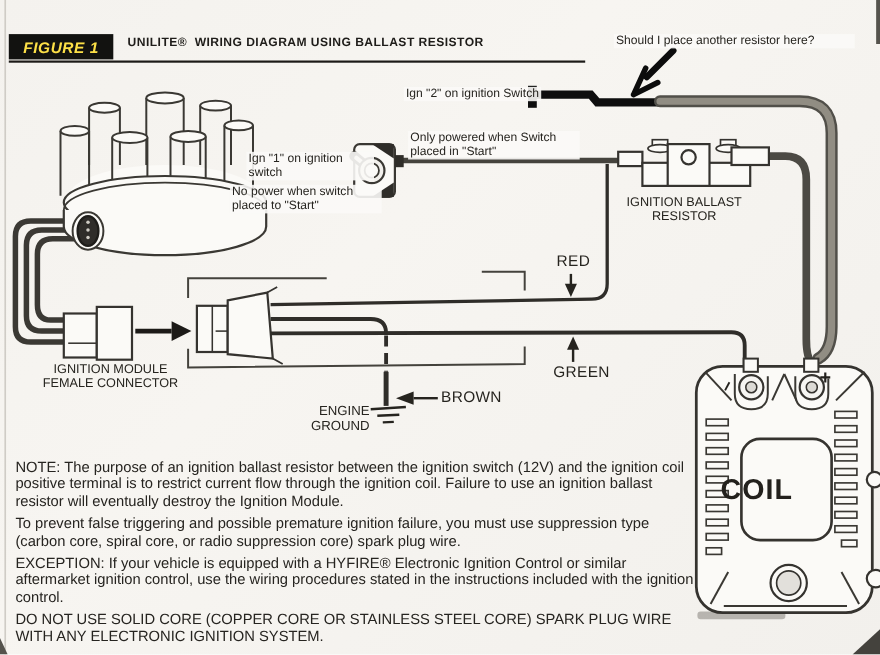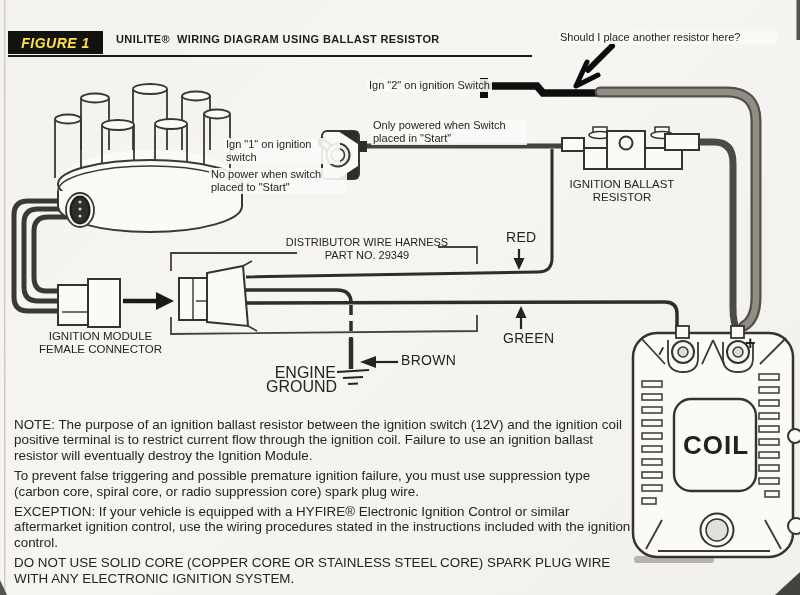--- a/index.html
+++ b/index.html
@@ -12,27 +12,27 @@
   .figure-badge{position:absolute;left:8px;top:31px;width:95px;height:23px;background:#121210;
      color:#fde047;font-weight:bold;font-style:italic;font-size:14px;display:flex;
      align-items:center;justify-content:center;letter-spacing:.5px;}
   .title{position:absolute;left:116px;top:33px;font-weight:bold;font-size:11px;color:#1e1c19;
      letter-spacing:.4px;white-space:pre;}
   .underline{position:absolute;left:8px;top:55px;width:524px;height:2px;background:#1c1a17;}
   .ctr{text-align:center;}
   .notes{position:absolute;left:14px;top:417px;width:620px;color:#262420;font-size:13.4px;
      line-height:15.4px;}
   .notes p{margin:0 0 5px 0;}
-  .coil-word{position:absolute;left:676px;top:430px;width:80px;text-align:center;
+  .coil-word{position:absolute;left:648px;top:430px;width:80px;text-align:center;
      font-weight:800;font-size:26px;letter-spacing:1px;color:#23211d;}
   .coil-plus{position:absolute;left:745px;top:333px;font-weight:bold;font-size:18px;color:#23211d;}
   .coil-minus{position:absolute;left:656px;top:341px;font-weight:bold;font-size:17px;color:#23211d;
      transform:rotate(-62deg);}
   .wire-lbl{font-size:14px;letter-spacing:.3px;}
-  .eg{font-size:16px;line-height:14px;text-align:right;}
+  .eg{font-size:12px;line-height:14px;text-align:right;}
 </style>
 </head>
 <body>
 
 <div id="page">
 
   <svg width="800" height="595" viewBox="0 0 800 595">
 
     <g>
       <rect x="4" y="0" width="1.5" height="595" fill="#cfccc6"></rect>
@@ -254,24 +254,20 @@
   <div class="lbl handlbl" style="left:371px;top:97px;width:152px;margin-top:22px;">Only powered when Switch placed in "Start"</div>
 
   <div class="lbl handlbl" style="left:224px;top:138px;width:112px;">Ign "1" on ignition switch</div>
   <div class="lbl handlbl" style="left:209px;top:168px;width:134px;">No power when switch placed to "Start"</div>
 
   <div class="lbl ctr" style="left:548px;top:178px;width:148px;font-size:11.5px;">
     <div>IGNITION BALLAST</div>
     <div>RESISTOR</div>
   </div>
 
-  <div class="lbl ctr" style="left:238px;top:236px;width:258px;">
-    <div>DISTRIBUTOR WIRE HARNESS</div>
-    <div>PART NO. 29349</div>
-  </div>
 
   <div class="lbl ctr" style="left:18px;top:330px;width:165px;font-size:11.5px;">
     <div>IGNITION MODULE</div>
     <div>FEMALE CONNECTOR</div>
   </div>
 
   <div class="lbl wire-lbl" style="left:506px;top:231px;">RED</div>
   <div class="lbl wire-lbl" style="left:503px;top:332px;">GREEN</div>
   <div class="lbl wire-lbl" style="left:401px;top:354px;">BROWN</div>
 

